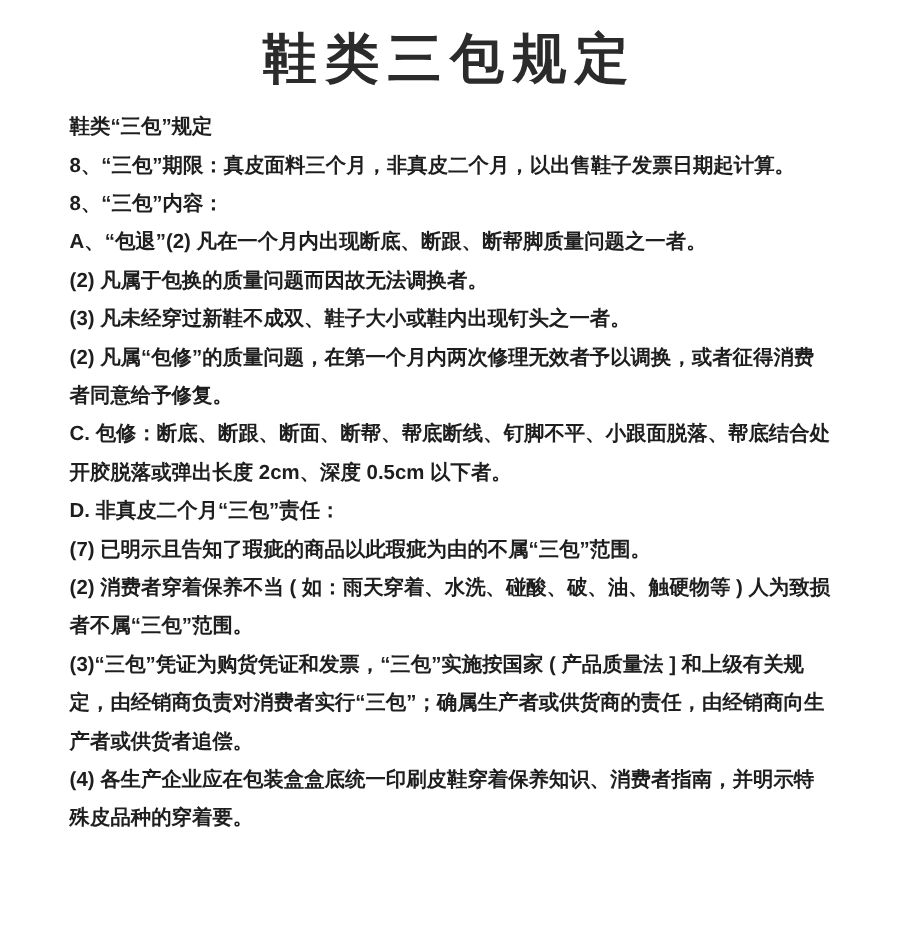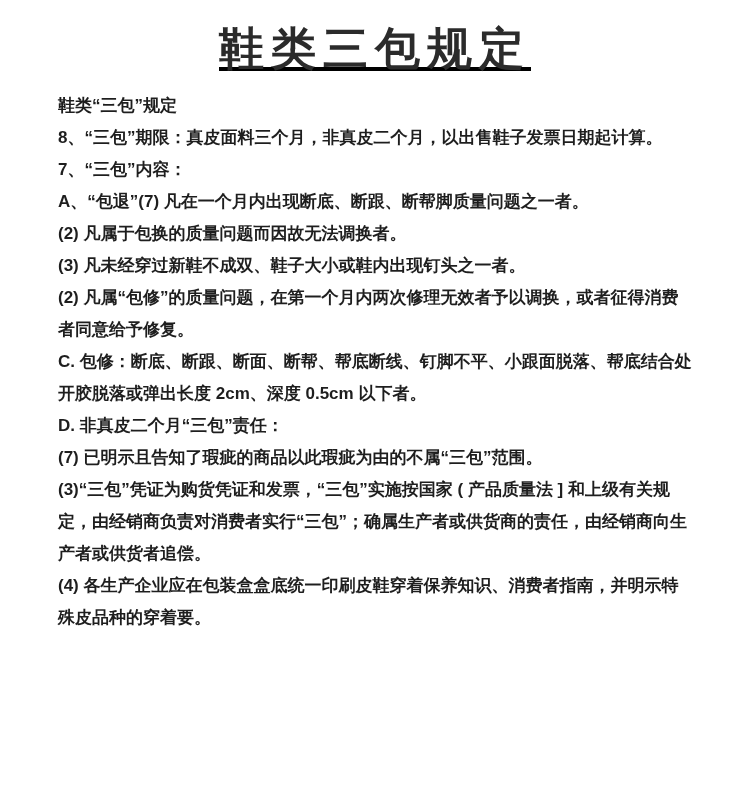--- a/index.html
+++ b/index.html
@@ -7,21 +7,20 @@
     padding: 0;
     background: #ffffff;
   }
   .page {
     position: relative;
     width: 750px;
     height: 793px;
     background: #ffffff;
     overflow: hidden;
     font-family: "Liberation Sans", sans-serif;
-    text-decoration: underline;
   }
   .doc-title {
     margin: 0;
     padding-top: 20px;
     text-align: center;
     font-family: "DejaVu Serif", serif;
     font-weight: 900;
     font-size: 45px;
     line-height: 58px;
     letter-spacing: 7px;
@@ -46,24 +45,25 @@
   }
 </style>
 </head>
 <body>
 
 <div class="page">
   <h1 class="doc-title">鞋类三包规定</h1>
   <div class="doc-body" id="doc-body">
       <p>鞋类“三包”规定</p>
       <p>8、“三包”期限：真皮面料三个月，非真皮二个月，以出售鞋子发票日期起计算。</p>
-      <p>7、“三包”内容：</p>
-      <p>A、“包退”(7) 凡在一个月内出现断底、断跟、断帮脚质量问题之一者。</p>
+      <p>8、“三包”内容：</p>
+      <p>A、“包退”(2) 凡在一个月内出现断底、断跟、断帮脚质量问题之一者。</p>
       <p>(2) 凡属于包换的质量问题而因故无法调换者。</p>
       <p>(3) 凡未经穿过新鞋不成双、鞋子大小或鞋内出现钉头之一者。</p>
       <p>(2) 凡属“包修”的质量问题，在第一个月内两次修理无效者予以调换，或者征得消费者同意给予修复。</p>
       <p>C. 包修：断底、断跟、断面、断帮、帮底断线、钉脚不平、小跟面脱落、帮底结合处开胶脱落或弹出长度 2cm、深度 0.5cm 以下者。</p>
       <p>D. 非真皮二个月“三包”责任：</p>
       <p>(7) 已明示且告知了瑕疵的商品以此瑕疵为由的不属“三包”范围。</p>
+      <p>(2) 消费者穿着保养不当 ( 如：雨天穿着、水洗、碰酸、破、油、触硬物等 ) 人为致损者不属“三包”范围。</p>
       <p>(3)“三包”凭证为购货凭证和发票，“三包”实施按国家 ( 产品质量法 ] 和上级有关规定，由经销商负责对消费者实行“三包”；确属生产者或供货商的责任，由经销商向生产者或供货者追偿。</p>
       <p>(4) 各生产企业应在包装盒盒底统一印刷皮鞋穿着保养知识、消费者指南，并明示特殊皮品种的穿着要。</p>
     </div>
 </div>
 
 </body></html>

